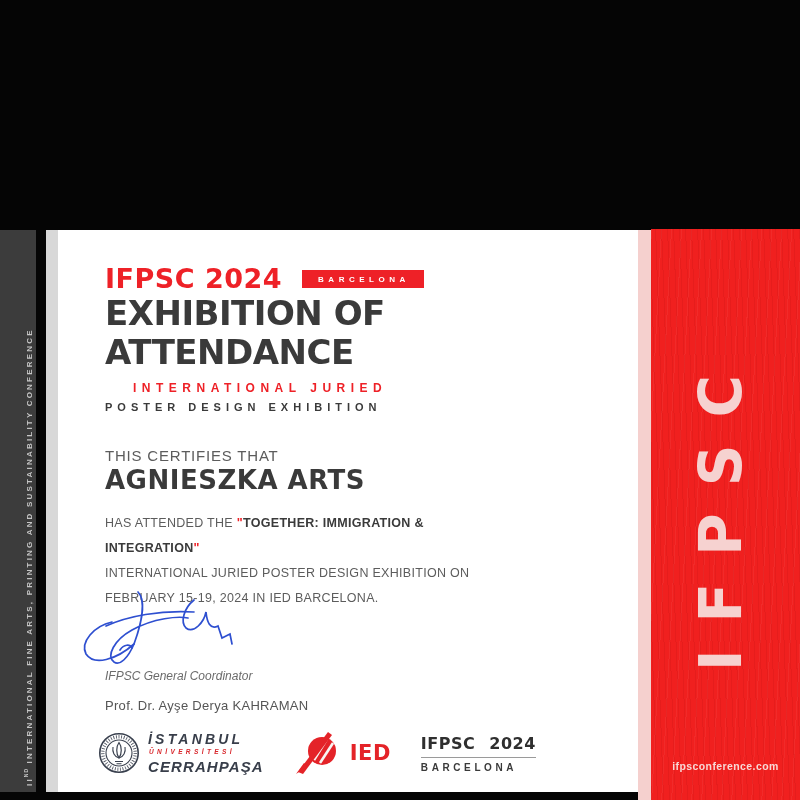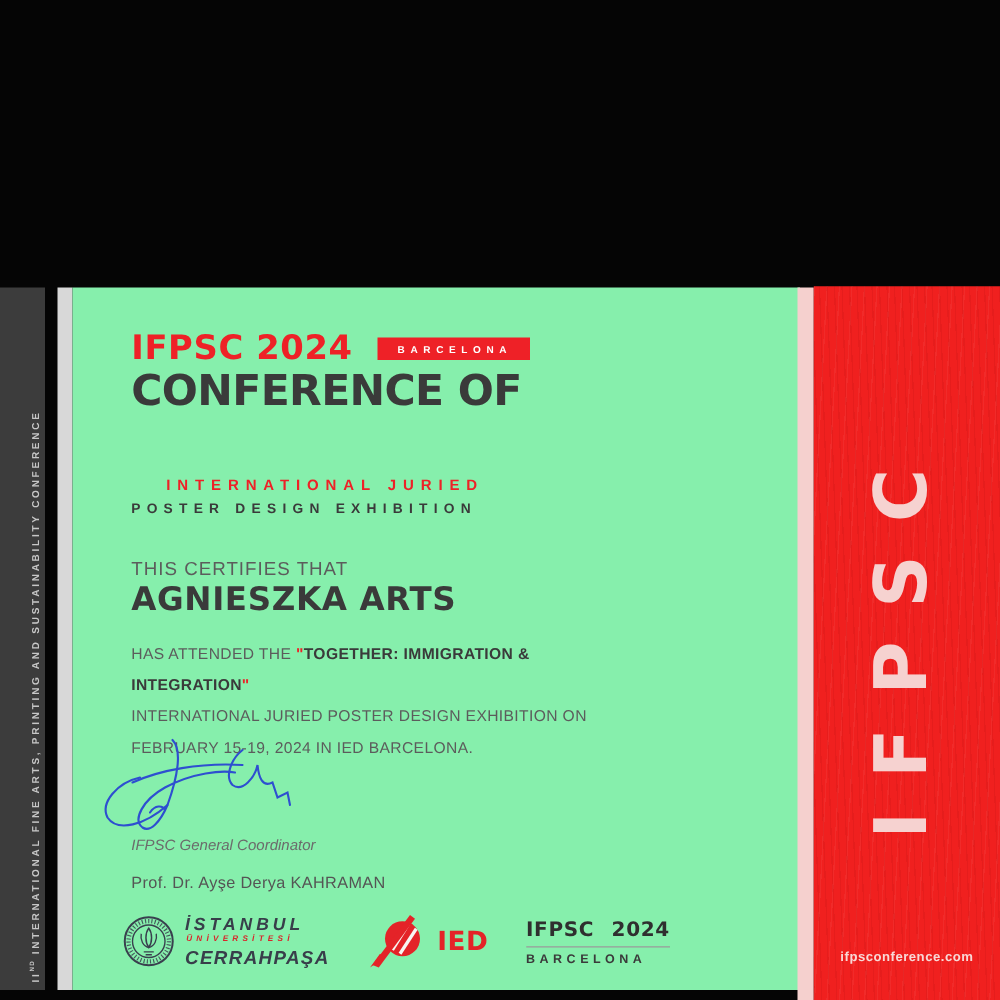--- a/index.html
+++ b/index.html
@@ -6,21 +6,21 @@
   .stage{position:relative;width:800px;height:800px;background:#050505;overflow:hidden;
          font-family:"Liberation Sans",sans-serif;}
   
   .left-strip{position:absolute;left:0;top:230px;width:36px;height:562px;background:#3c3c3c;}
   .left-strip .vtext{position:absolute;left:23px;top:556px;transform:rotate(-90deg);
         transform-origin:0 0;white-space:nowrap;font-size:8px;font-weight:600;
         letter-spacing:2.2px;color:#c7c7c7;}
   .left-strip .vtext sup{font-size:5px;letter-spacing:1px;vertical-align:4px;}
   .paper-edge{position:absolute;left:46px;top:230px;width:12px;height:562px;background:#d8d8d8;}
   
-  .paper{position:absolute;left:58px;top:230px;width:582px;height:562px;background:#86efac;}
+  .paper{position:absolute;left:58px;top:230px;width:582px;height:562px;background:#ffffff;padding-left:48px;}
   .pad{position:absolute;left:47px;}
   .brand-row{top:33px;display:flex;align-items:center;}
   .brand{color:#ee2127;font-size:27px;font-weight:800;letter-spacing:0.5px;
          font-family:"DejaVu Sans","Liberation Sans",sans-serif;}
   .city-badge{margin-left:20px;background:#ee2127;color:#ffffff;font-size:8px;font-weight:700;
          letter-spacing:4.5px;padding:5px 14px 4px 16px;}
   .cert-title{top:64px;color:#3a3a3a;font-size:34px;line-height:39px;font-weight:800;
          letter-spacing:-0.5px;font-family:"DejaVu Sans","Liberation Sans",sans-serif;}
   .sub-red{top:151px;color:#ee2127;font-size:12px;font-weight:700;letter-spacing:5.5px;}
   .sub-dark{top:171px;color:#3a3a3a;font-size:11px;font-weight:700;letter-spacing:5px;}
@@ -74,21 +74,22 @@
   <div class="paper-edge"></div>
 
   <div class="paper">
 
     <div class="pad brand-row" style="position:absolute;">
       <span class="brand">IFPSC 2024</span>
       <span class="city-badge">BARCELONA</span>
     </div>
 
     <div class="pad cert-title" style="position:absolute;">
-      <div>CONFERENCE OF</div>
+      <div>EXHIBITION OF</div>
+      <div>ATTENDANCE</div>
     </div>
 
     <div class="pad sub-red" style="position:absolute;margin-left:28px;">INTERNATIONAL JURIED</div>
     <div class="pad sub-dark" style="position:absolute;">POSTER DESIGN EXHIBITION</div>
 
     <div class="pad certifies" style="position:absolute;">THIS CERTIFIES THAT</div>
     <div class="pad recipient" style="position:absolute;">AGNIESZKA ARTS</div>
 
     <div class="pad body-text" style="position:absolute;">
       <div><span>HAS ATTENDED THE </span><span class="q">"</span><span class="hl">TOGETHER: IMMIGRATION &amp; INTEGRATION</span><span class="q">"</span></div>

